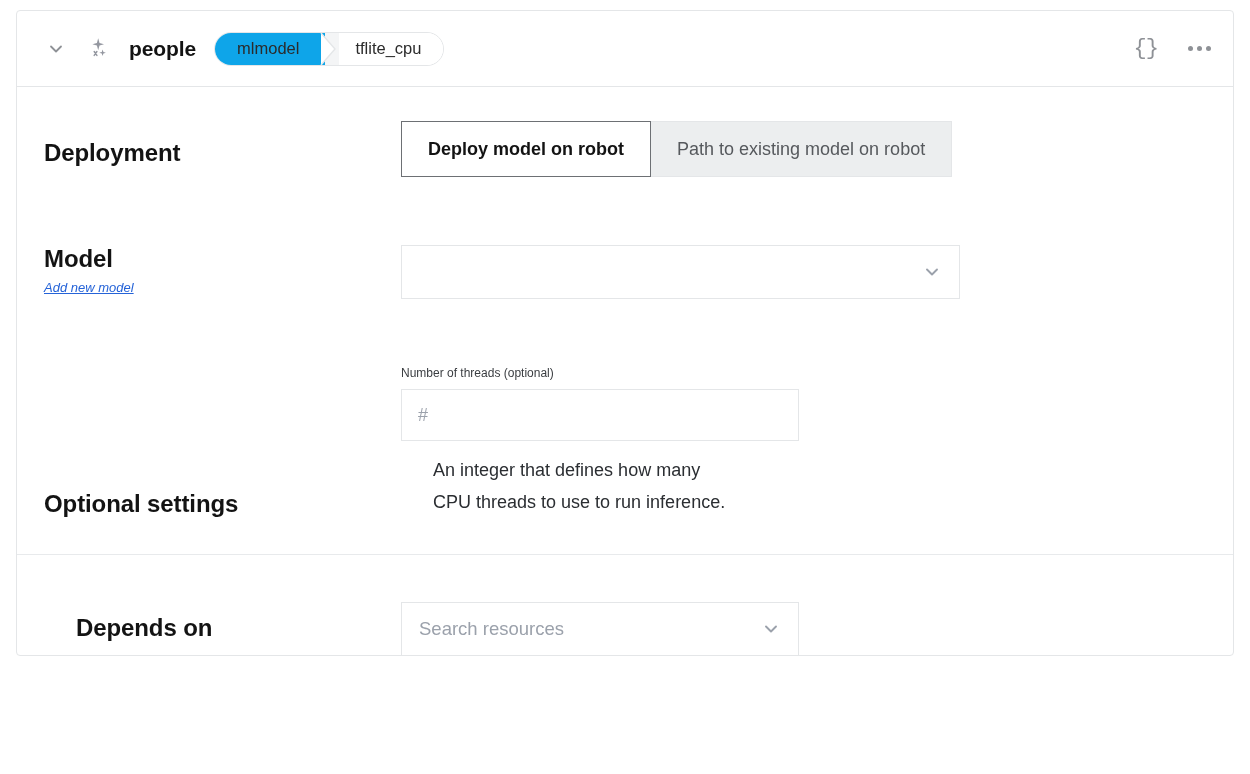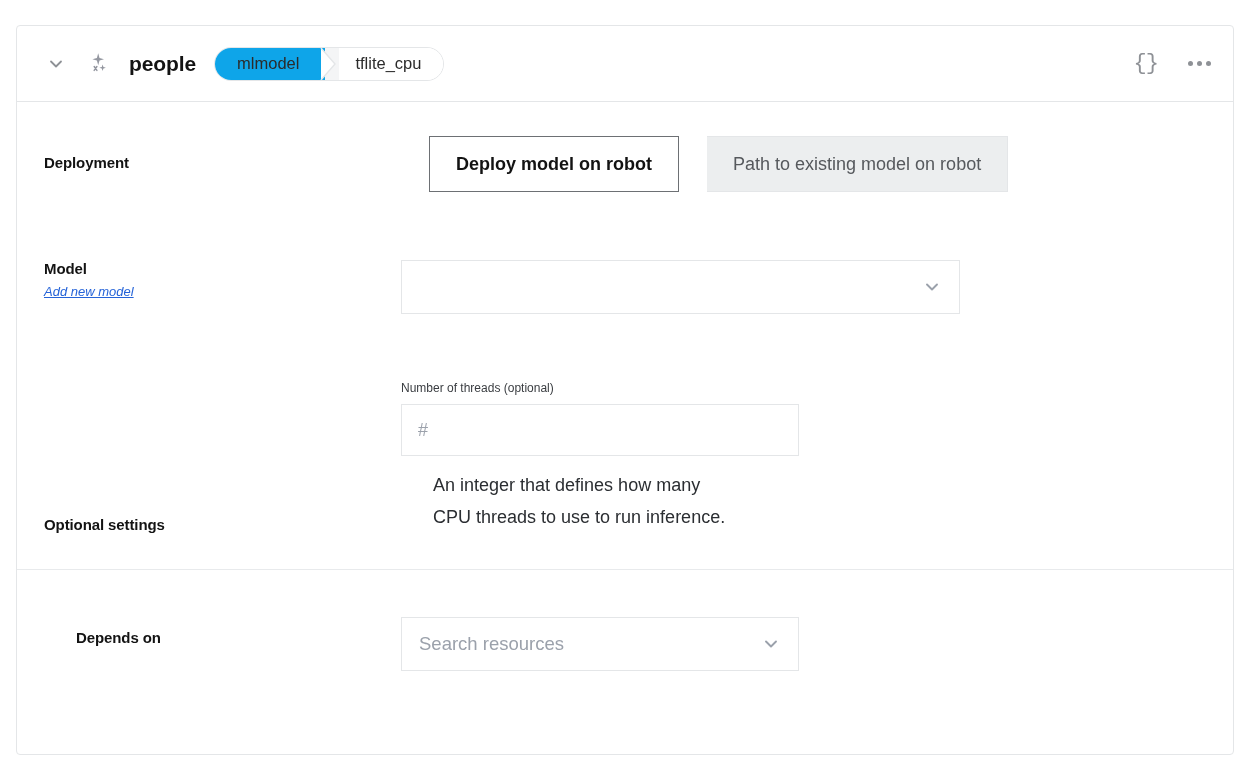--- a/index.html
+++ b/index.html
@@ -18,23 +18,23 @@
     width: 1250px;
     height: 774px;
     background: #ffffff;
     overflow: hidden;
   }
 
   
   .card {
     position: absolute;
     left: 16px;
-    top: 25px;
+    top: 10px;
     width: 1218px;
-    height: 730px;
+    height: 646px;
     background: #ffffff;
     border: 1px solid #e4e6e8;
     border-radius: 4px;
   }
 
   
   .card-header {
     position: relative;
     height: 76px;
     border-bottom: 1px solid #e4e6e8;
@@ -161,21 +161,21 @@
     padding: 0;
   }
 
   .sec-label-col {
     width: 384px;
     flex: 0 0 384px;
     padding-left: 27px;
   }
 
   .sec-label {
-    font-size: 15px;
+    font-size: 24px;
     font-weight: bold;
     color: #131313;
     letter-spacing: -0.1px;
   }
 
   .sec-sublink {
     display: inline-block;
     margin-top: 7px;
     font-size: 13px;
     color: #2563d8;
@@ -203,21 +203,20 @@
     display: flex;
     align-items: center;
     justify-content: center;
     font-size: 18px;
     cursor: pointer;
     padding: 0 26px;
     background: #eceeef;
     color: #56595d;
     border: 1px solid #e4e6e8;
     border-left: none;
-    margin-left: 28px;
   }
   .seg.selected {
     background: #ffffff;
     color: #131313;
     font-weight: bold;
     border: 1px solid #6d7074;
     z-index: 2;
   }
 
   

